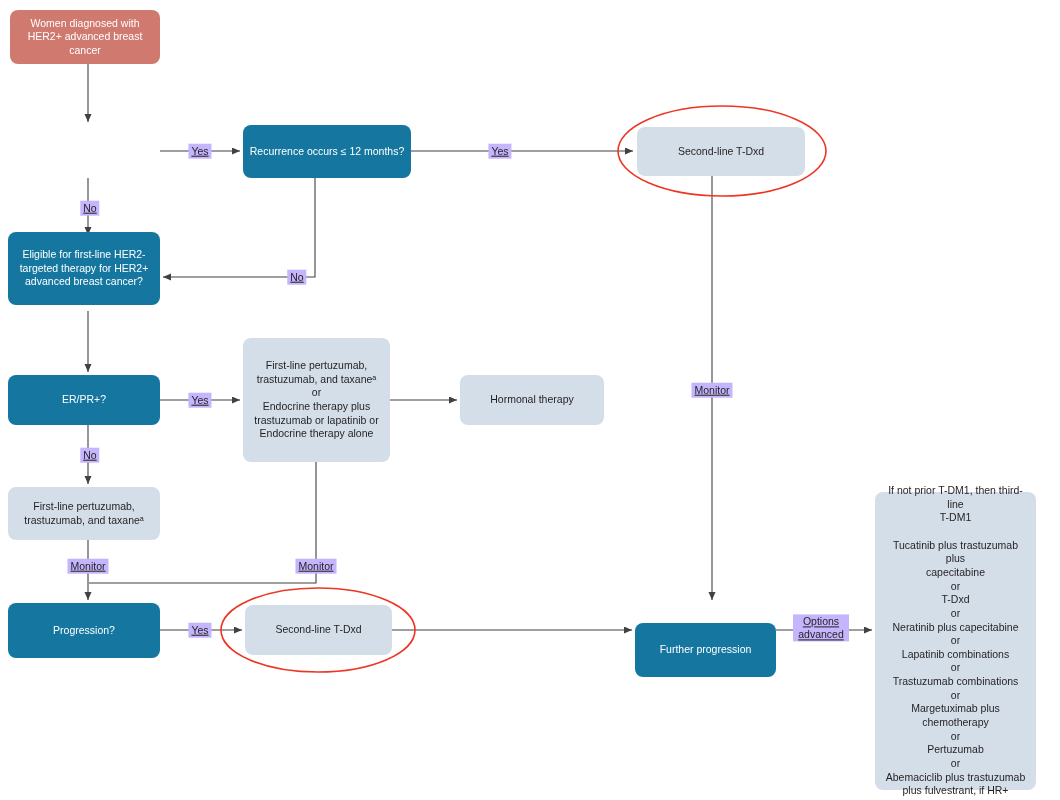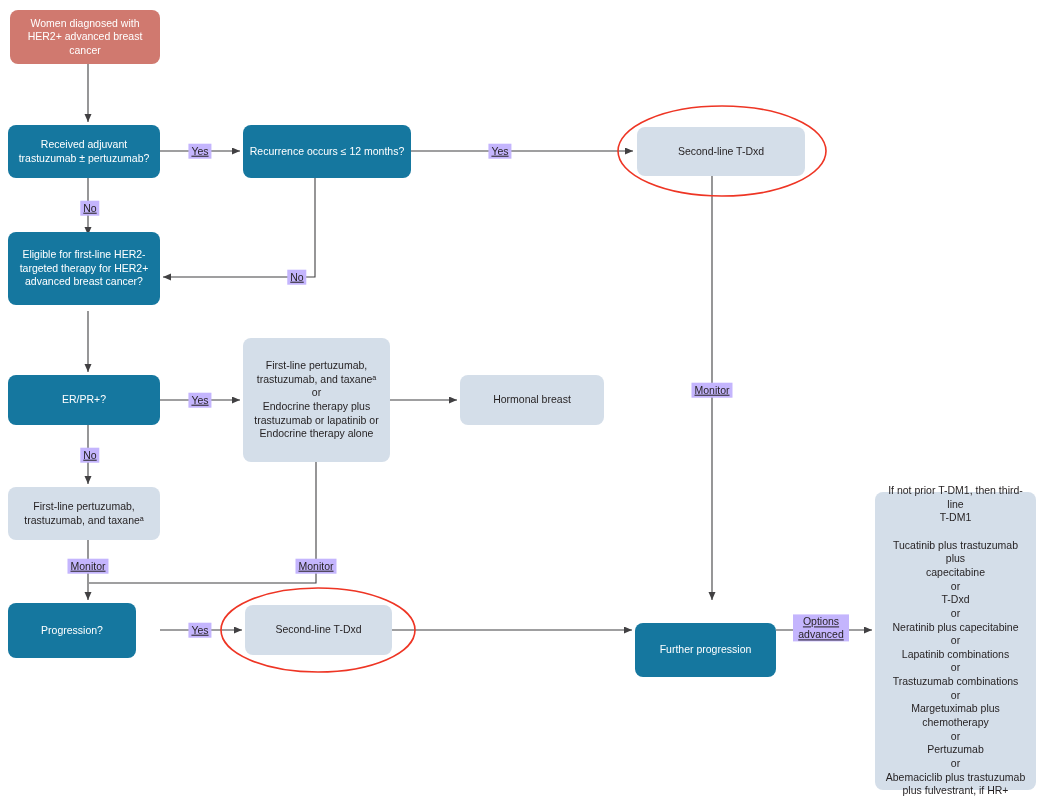--- a/index.html
+++ b/index.html
@@ -92,43 +92,42 @@
       <path d="M88 540 V600" marker-end="url(#arw)"></path>
       <path d="M160 630 H242" marker-end="url(#arw)"></path>
       <path d="M392 630 H632" marker-end="url(#arw)"></path>
       <path d="M712 176 V600" marker-end="url(#arw)"></path>
       <path d="M776 630 H872" marker-end="url(#arw)"></path>
     </g>
   </svg>
 
   <div class="node start" style="left:10px;top:10px;width:150px;height:54px">Women diagnosed with HER2+ advanced breast cancer</div>
 
-  <div class="node decision" style="left:8px;top:125px;width:152px;height:53px">Received adjuvant trastuzumab ± pertuzumab?</div>
 
   <div class="node decision" style="left:243px;top:125px;width:168px;height:53px">Recurrence occurs ≤ 12 months?</div>
 
   <div class="node option" style="left:637px;top:127px;width:168px;height:49px">Second-line T-Dxd</div>
 
   <div class="node decision" style="left:8px;top:232px;width:152px;height:73px">Eligible for first-line HER2-targeted therapy for HER2+ advanced breast cancer?</div>
 
   <div class="node decision" style="left:8px;top:375px;width:152px;height:50px">ER/PR+?</div>
 
   <div class="node option" style="left:243px;top:338px;width:147px;height:124px">First-line pertuzumab,
 trastuzumab, and taxaneᵃ
 or
 Endocrine therapy plus
 trastuzumab or lapatinib or
 Endocrine therapy alone</div>
 
-  <div class="node option" style="left:460px;top:375px;width:144px;height:50px">Hormonal breast</div>
+  <div class="node option" style="left:460px;top:375px;width:144px;height:50px">Hormonal therapy</div>
 
   <div class="node option" style="left:8px;top:487px;width:152px;height:53px">First-line pertuzumab,
 trastuzumab, and taxaneᵃ</div>
 
-  <div class="node decision" style="left:8px;top:603px;width:128px;height:55px">Progression?</div>
+  <div class="node decision" style="left:8px;top:603px;width:152px;height:55px">Progression?</div>
 
   <div class="node option" style="left:245px;top:605px;width:147px;height:50px">Second-line T-Dxd</div>
 
   <div class="node decision" style="left:635px;top:623px;width:141px;height:54px">Further progression</div>
 
   <div class="node option big-list" style="left:875px;top:492px;width:161px;height:298px">If not prior T-DM1, then third-line
 T-DM1
 
 Tucatinib plus trastuzumab plus
 capecitabine

